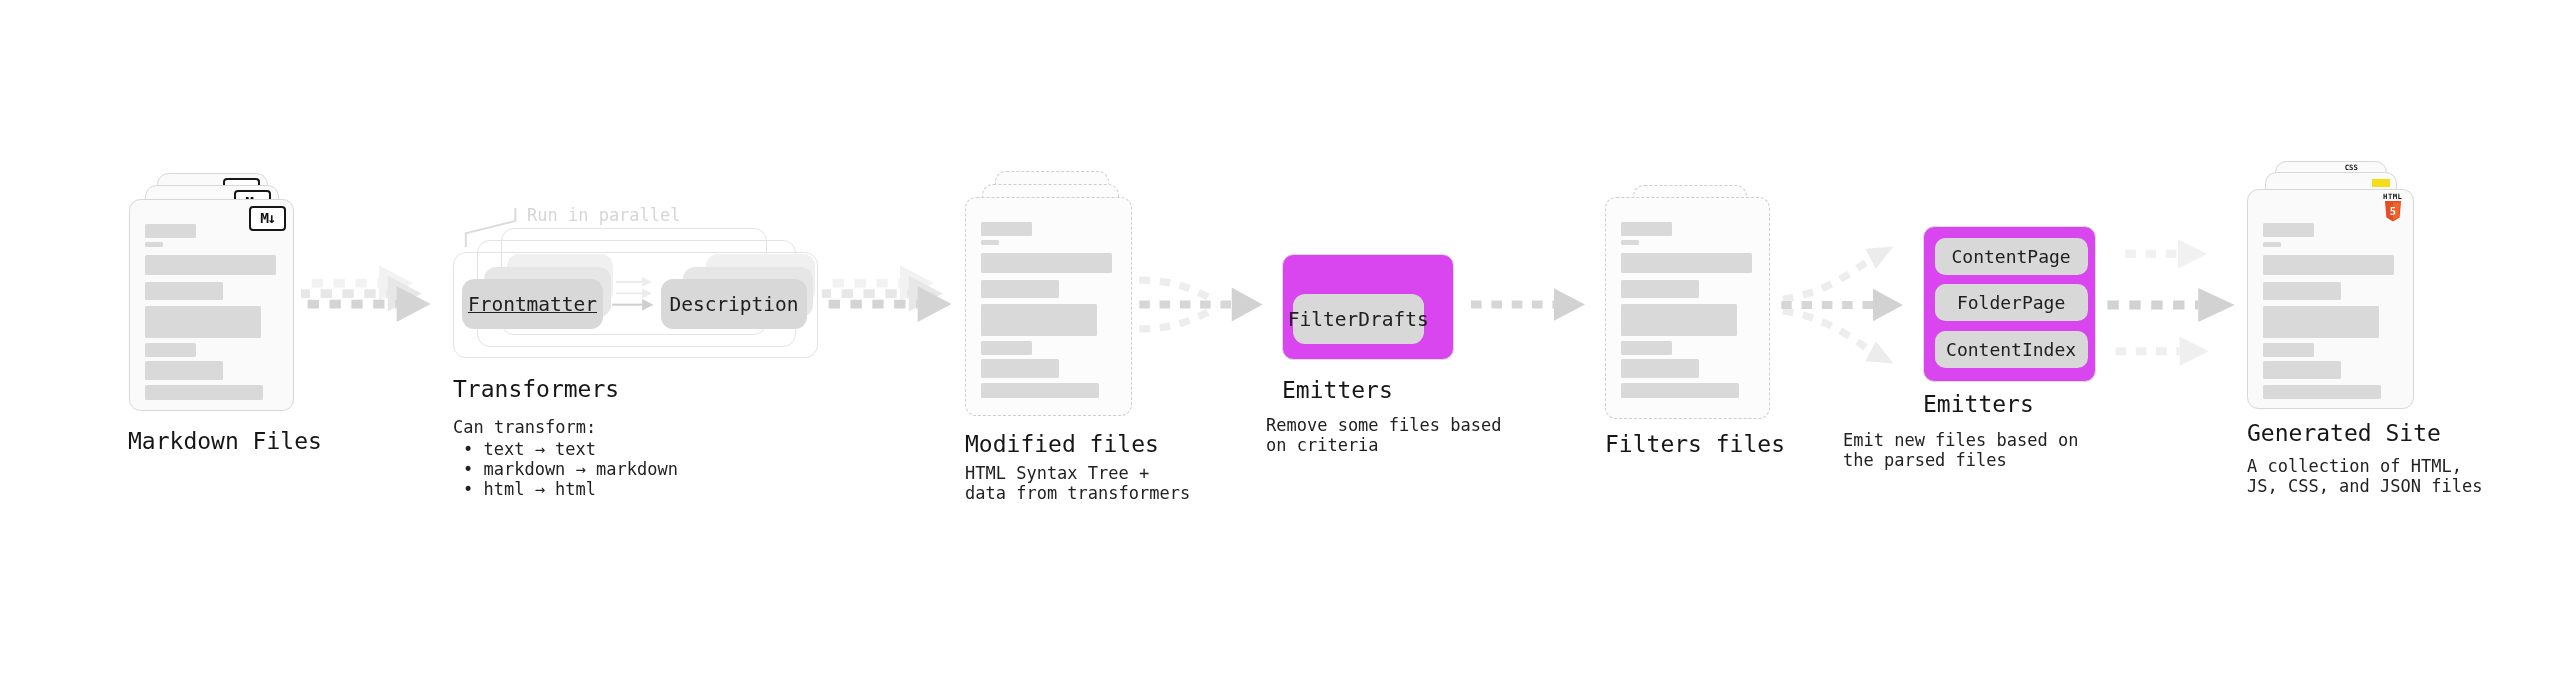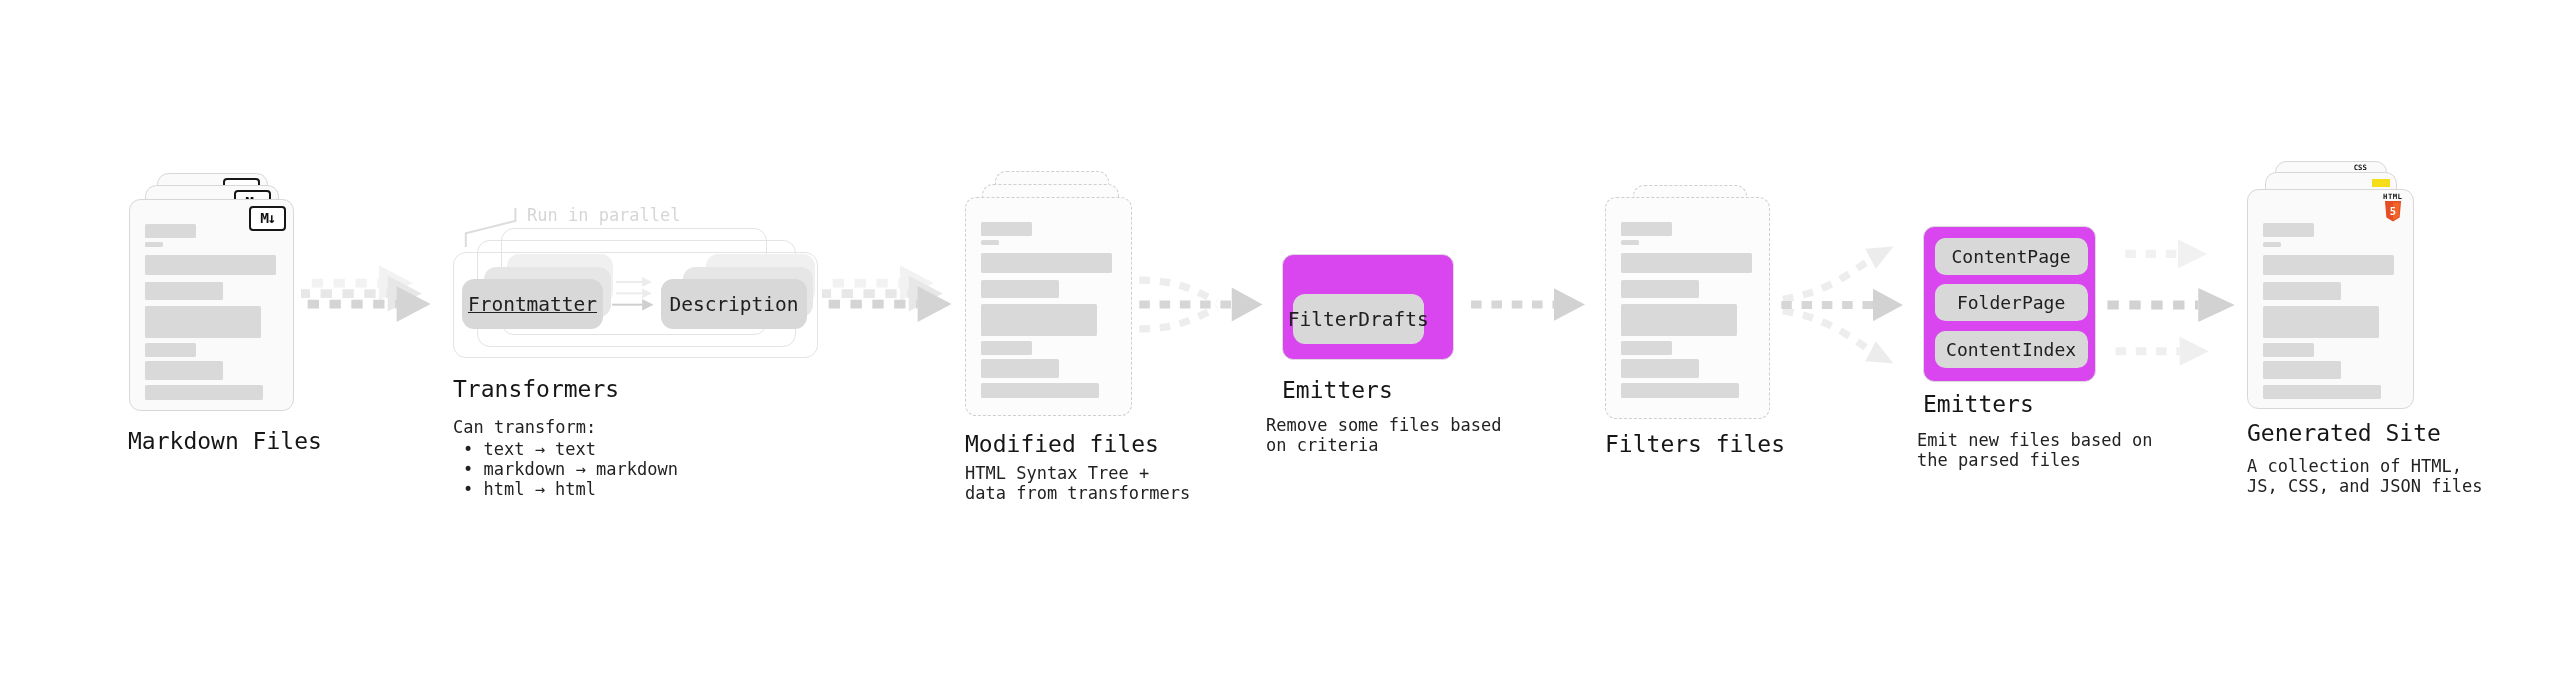--- a/index.html
+++ b/index.html
@@ -26,21 +26,21 @@
   .label{position:absolute;font-size:23px;line-height:1.05;font-weight:500;color:#161616;white-space:nowrap;}
   .body-text{position:absolute;font-size:17px;line-height:20.3px;color:#222;white-space:pre-line;}
   .pill{position:absolute;background:var(--pill-bg);border-radius:12.2px;color:#202020;font-size:19.5px;
     display:flex;align-items:center;justify-content:center;white-space:nowrap;box-sizing:border-box;}
   .pill.ghost1{background:var(--pill-ghost1);}
   .pill.ghost2{background:var(--pill-ghost2);}
   .pill.small{font-size:18px;border-radius:10.6px;}
   .obox{position:absolute;border:1.6px solid var(--obox);border-radius:13px;box-sizing:border-box;}
   .note{position:absolute;font-size:17px;color:var(--note);white-space:nowrap;}
   .panel{position:absolute;background:#d946ef;border:1.6px solid #dcdcdc;border-radius:11.4px;box-sizing:border-box;}
-  .css-chip{position:absolute;right:16px;top:1.6px;width:19.5px;text-align:center;font-size:7.3px;font-weight:bold;color:#111;
+  .css-chip{position:absolute;right:25px;top:1.6px;width:19.5px;text-align:center;font-size:7.3px;font-weight:bold;color:#111;
     border-bottom:3.3px solid var(--css-blue);line-height:7.3px;padding-bottom:0.8px;}
   .js-chip{position:absolute;right:6.5px;top:5.7px;width:18px;height:8.1px;background:var(--js-yellow);}
   .html5{position:absolute;right:9.8px;top:3.3px;width:21px;text-align:center;}
   .html5 .h5label{font-size:7.3px;font-weight:bold;letter-spacing:0.4px;line-height:8.1px;display:block;color:#111;}
 </style>
 </head>
 <body>
 
 <div class="canvas">
 
@@ -199,21 +199,21 @@
     <polygon points="117,65 117,105 154,85" fill="#d2d2d2"></polygon>
   </svg>
 
   <div>
     <div class="panel" style="left:1923px;top:226px;width:173px;height:156px;">
       <div class="pill small" style="left:10.6px;top:10.6px;width:153px;height:37px;">ContentPage</div>
       <div class="pill small" style="left:10.6px;top:57px;width:153px;height:37px;">FolderPage</div>
       <div class="pill small" style="left:10.6px;top:104px;width:153px;height:37px;">ContentIndex</div>
     </div>
     <div class="label" style="left:1923px;top:392px;">Emitters</div>
-    <div class="body-text" style="left:1917px;top:430px;">Emit new files based on
+    <div class="body-text" style="left:1843px;top:430px;">Emit new files based on
 the parsed files</div>
   </div>
 
   <svg class="abs" style="left:2105px;top:236px;" width="146" height="138" viewBox="0 0 180 170">
     <g stroke="#f1f1f1" fill="#f1f1f1">
       <line x1="25" y1="22" x2="90" y2="22" stroke-width="10" stroke-dasharray="13 12"></line>
       <polygon points="90,4 90,40 126,22" stroke="none"></polygon>
     </g>
     <g stroke="#d2d2d2" fill="#d2d2d2">
       <line x1="3" y1="85" x2="115" y2="85" stroke-width="11" stroke-dasharray="14 13"></line>

